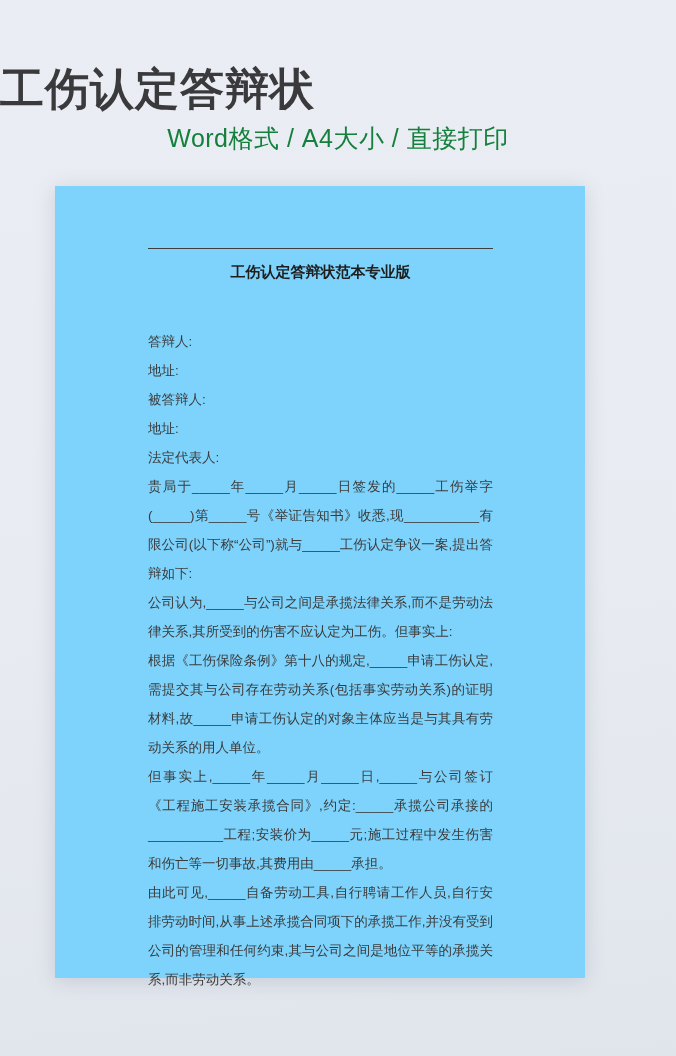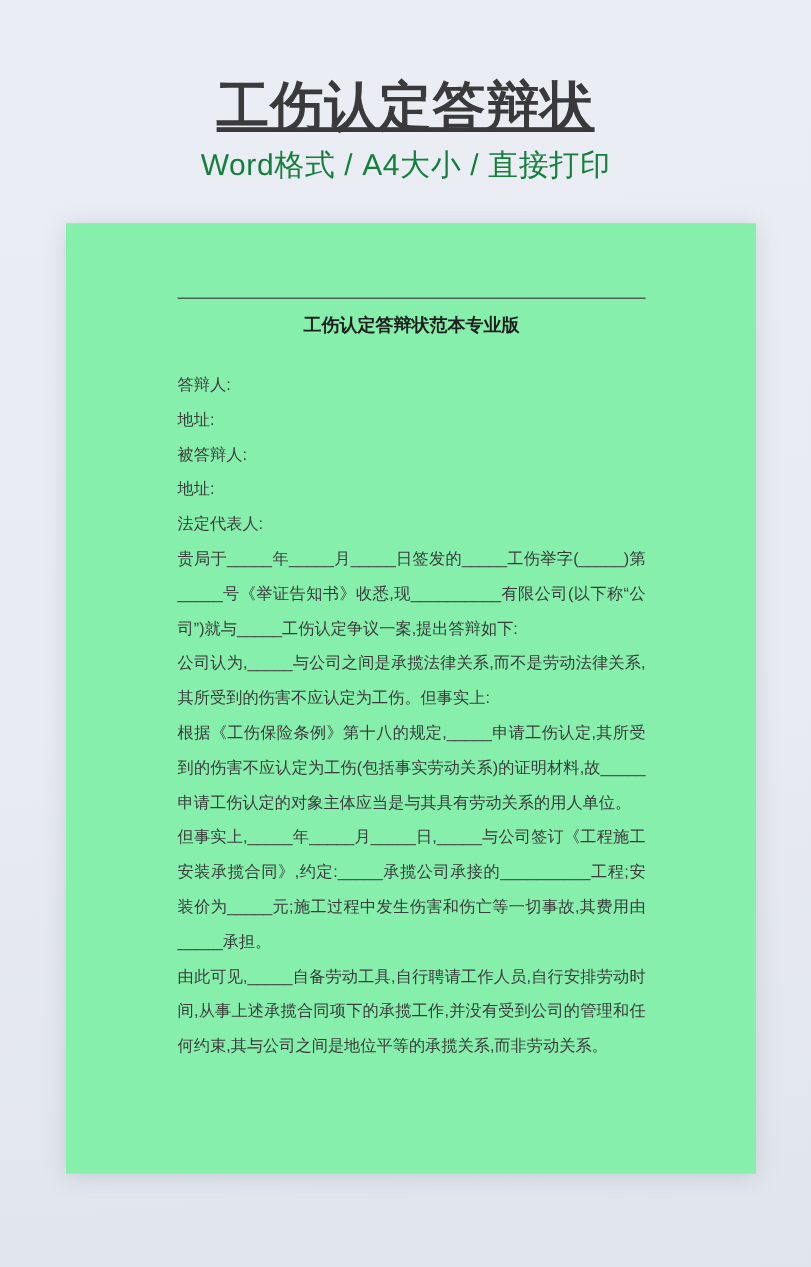--- a/index.html
+++ b/index.html
@@ -8,54 +8,53 @@
     font-family: "Liberation Sans", sans-serif;
     background: linear-gradient(175deg, #eaedf3 0%, #e8ebf1 55%, #e0e5ec 100%);
     position: relative;
     overflow: hidden;
   }
 
   
   .banner { position: absolute; top: 0; left: 0; width: 676px; height: 186px; }
   .banner-title {
     position: absolute; top: 67px; left: 0; width: 100%;
-    text-align: center;
     font-size: 44px; font-weight: 800; line-height: 1;
-    color: #3a3a3c; letter-spacing: 1px; text-decoration: underline;
+    color: #3a3a3c; letter-spacing: 1px;
   }
   .banner-sub {
     position: absolute; top: 126px; left: 0; width: 100%;
     text-align: center;
     font-size: 25px; font-weight: 400; line-height: 1;
     color: #15803d; letter-spacing: 0.5px;
   }
 
   
   .doc-page {
     position: absolute; left: 55px; top: 186px;
-    width: 575px; height: 792px;
-    background: #86efac;
+    width: 530px; height: 792px;
+    background: #7dd3fc;
     box-shadow: 0 3px 18px rgba(100, 110, 130, 0.22);
   }
   .doc-inner { padding: 0 92px 0 93px; position: relative; }
 
   .doc-rule {
     margin-top: 62px;
     border-top: 1px solid #3e3e3e;
     height: 0;
   }
   .doc-title {
     margin-top: 13px;
     text-align: center;
     font-size: 15px; font-weight: 700; line-height: 20px;
     color: #1e1e1e;
   }
 
   .doc-body {
-    margin-top: 24px;
+    margin-top: 45px;
     font-size: 13.5px; line-height: 29px;
     color: #3b3b3b;
   }
   .doc-body .field { text-align: left; }
   .doc-body p {
     text-align: justify;
     text-justify: inter-ideograph;
   }
 
   .doc-footer {
@@ -80,19 +79,19 @@
 
     <div class="doc-body">
       <div class="field">答辩人:</div>
       <div class="field">地址:</div>
       <div class="field">被答辩人:</div>
       <div class="field">地址:</div>
       <div class="field">法定代表人:</div>
 
       <p>贵局于_____年_____月_____日签发的_____工伤举字(_____)第_____号《举证告知书》收悉,现__________有限公司(以下称“公司”)就与_____工伤认定争议一案,提出答辩如下:</p>
       <p>公司认为,_____与公司之间是承揽法律关系,而不是劳动法律关系,其所受到的伤害不应认定为工伤。但事实上:</p>
-      <p>根据《工伤保险条例》第十八的规定,_____申请工伤认定,其所受到的伤害不应认定为工伤(包括事实劳动关系)的证明材料,故_____申请工伤认定的对象主体应当是与其具有劳动关系的用人单位。</p>
+      <p>根据《工伤保险条例》第十八的规定,_____申请工伤认定,需提交其与公司存在劳动关系(包括事实劳动关系)的证明材料,故_____申请工伤认定的对象主体应当是与其具有劳动关系的用人单位。</p>
       <p>但事实上,_____年_____月_____日,_____与公司签订《工程施工安装承揽合同》,约定:_____承揽公司承接的__________工程;安装价为_____元;施工过程中发生伤害和伤亡等一切事故,其费用由_____承担。</p>
       <p>由此可见,_____自备劳动工具,自行聘请工作人员,自行安排劳动时间,从事上述承揽合同项下的承揽工作,并没有受到公司的管理和任何约束,其与公司之间是地位平等的承揽关系,而非劳动关系。</p>
     </div>
   </div>
 
 </div>
 
 </body></html>

